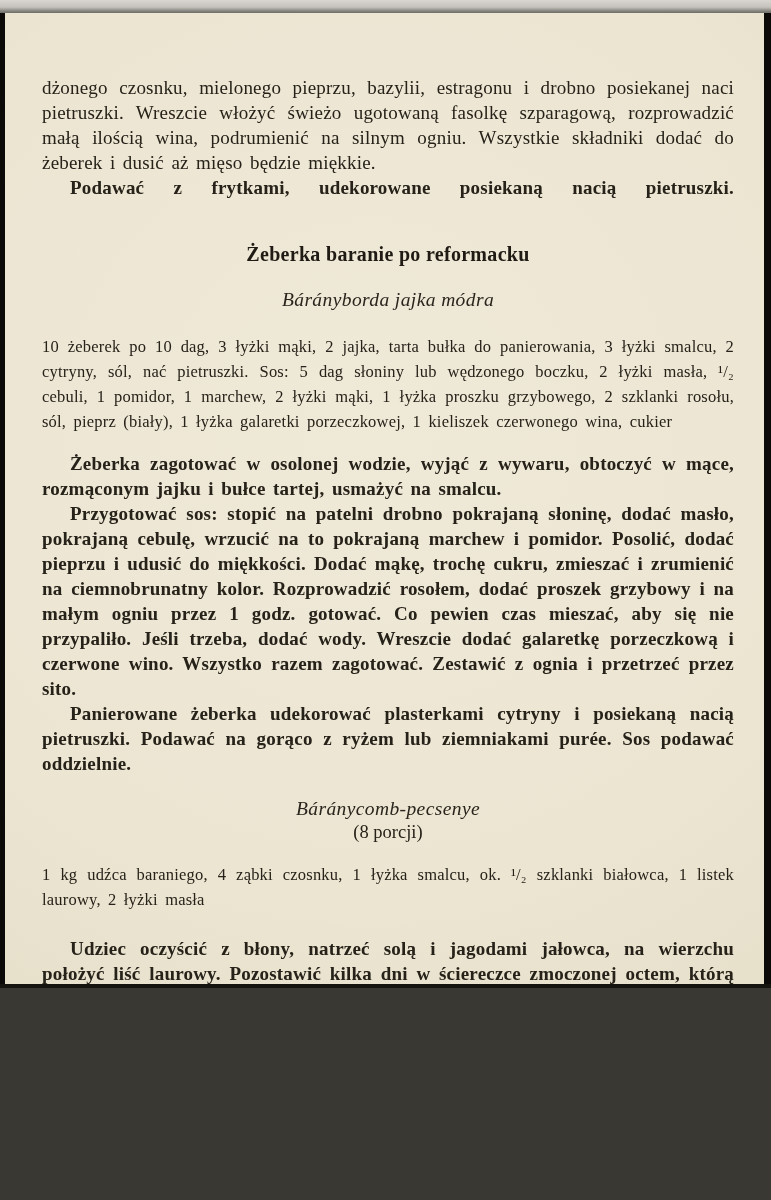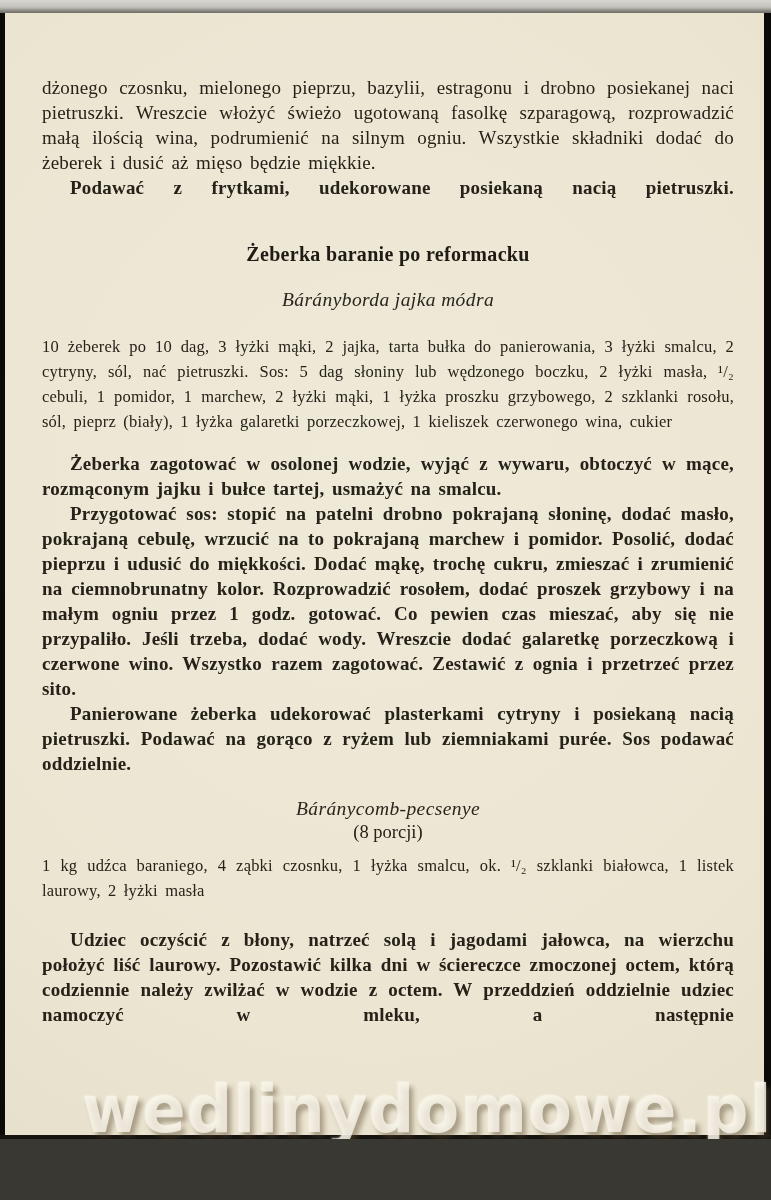--- a/index.html
+++ b/index.html
@@ -1,19 +1,19 @@
 <!DOCTYPE html>
 <html lang="pl"><head>
 <meta charset="utf-8">
 <style>
   html, body { margin: 0; padding: 0; background: #3a3833; }
   .scan {
     position: relative;
     width: 771px;
-    height: 1139px;
+    height: 988px;
     overflow: hidden;
     background: #0c0b09;
     font-family: "Liberation Serif", serif;
   }
   .edge { position: absolute; }
   .edge-top {
     left: 0; top: 0; width: 771px; height: 13px;
     background: linear-gradient(#d8d6d0 0%, #c4c2bb 55%, #85837d 85%, #6f6d67 100%);
   }
   .edge-left { left: 0; top: 13px; width: 5px; bottom: 4px; background: #0b0a08; }
@@ -66,21 +66,21 @@
     font-size: 18.5px;
     text-align: center;
     line-height: 25px;
   }
   .m-title1 { margin-top: 43px; }
   .m-sub1   { margin-top: 23px; }
   .m-ingr1  { margin-top: 23px; }
   .m-steps1 { margin-top: 17px; }
   .m-title2 { margin-top: 39px; }
   .m-sub2   { margin-top: 22px; }
-  .m-ingr2  { margin-top: 8px; }
+  .m-ingr2  { margin-top: 17px; }
   .m-body2  { margin-top: 24px; }
   .footer {
     margin-top: 9px;
     display: flex;
     justify-content: space-between;
     align-items: baseline;
   }
   .footer-left {
     font-size: 13.5px;
     font-weight: bold;

